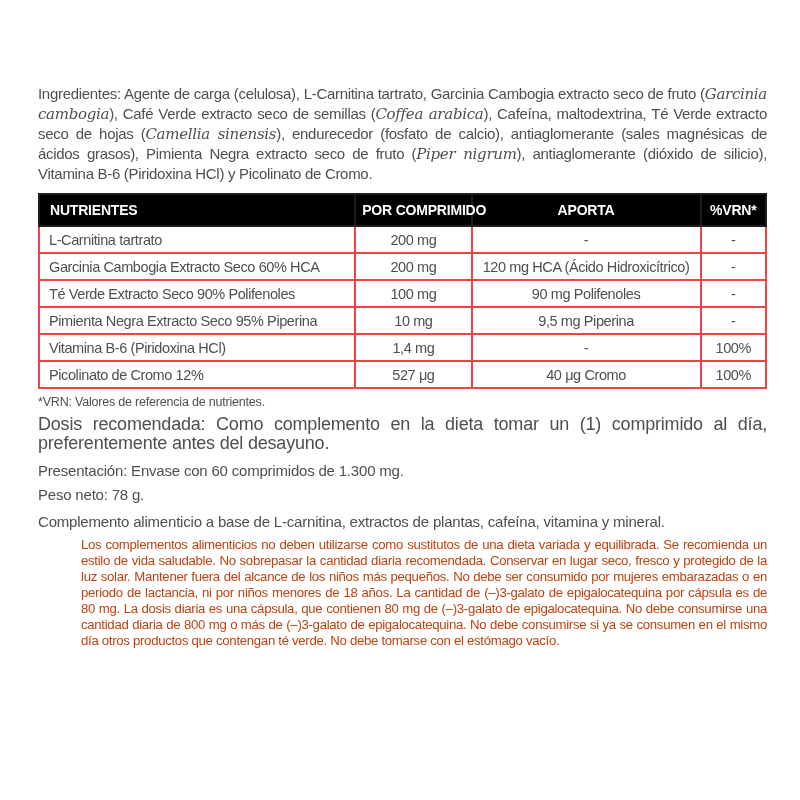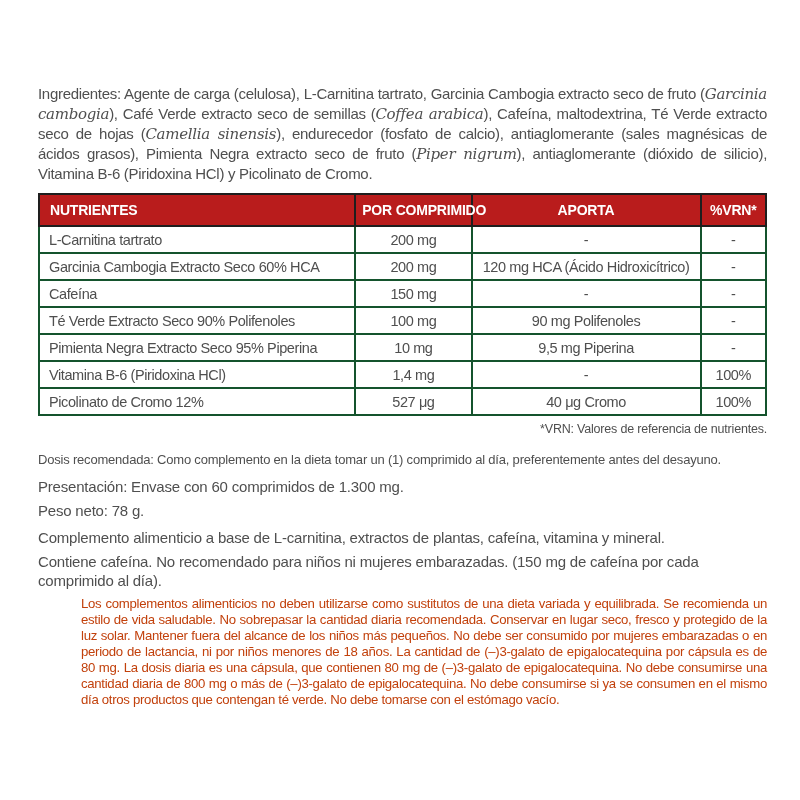--- a/index.html
+++ b/index.html
@@ -35,54 +35,53 @@
     width: 729px;
     border-collapse: collapse;
     table-layout: fixed;
     margin-top: 9px;
   }
   table.nutrients col.c1 { width: 43.5%; }
   table.nutrients col.c2 { width: 16%; }
   table.nutrients col.c3 { width: 31.5%; }
   table.nutrients col.c4 { width: 9%; }
   table.nutrients th {
-    background: #b91c1c;
+    background: #000000;
     color: #ffffff;
     font-size: 14px;
     font-weight: bold;
     letter-spacing: -0.2px;
     height: 30px;
     padding: 0 6px;
     border: 2px solid #1e1e1e;
     text-align: center;
     white-space: nowrap;
   }
   table.nutrients th.left { text-align: left; padding-left: 10px; }
   table.nutrients td {
-    border: 2px solid #14532d;
+    border: 2px solid #ef4444;
     font-size: 14.5px;
     letter-spacing: -0.4px;
     color: #4f4f4f;
     height: 25px;
     padding: 0 5px;
     text-align: center;
     white-space: nowrap;
     overflow: hidden;
   }
   table.nutrients td.left { text-align: left; padding-left: 9px; }
   .vrn-note {
     margin-top: 6px;
     font-size: 12.5px;
     line-height: 15px;
     letter-spacing: -0.2px;
-    text-align: right;
   }
   .body-par {
-    margin-top: 13px;
-    font-size: 13px;
+    margin-top: 5px;
+    font-size: 18px;
     line-height: 19px;
     letter-spacing: -0.2px;
     text-align: justify;
   }
   .body-line {
     margin-top: 5px;
     font-size: 15px;
     line-height: 19px;
     letter-spacing: -0.2px;
   }
@@ -126,26 +125,20 @@
           <td>-</td>
           <td>-</td>
         </tr>
         <tr>
           <td class="left">Garcinia Cambogia Extracto Seco 60% HCA</td>
           <td>200 mg</td>
           <td>120 mg HCA (Ácido Hidroxicítrico)</td>
           <td>-</td>
         </tr>
         <tr>
-          <td class="left">Cafeína</td>
-          <td>150 mg</td>
-          <td>-</td>
-          <td>-</td>
-        </tr>
-        <tr>
           <td class="left">Té Verde Extracto Seco 90% Polifenoles</td>
           <td>100 mg</td>
           <td>90 mg Polifenoles</td>
           <td>-</td>
         </tr>
         <tr>
           <td class="left">Pimienta Negra Extracto Seco 95% Piperina</td>
           <td>10 mg</td>
           <td>9,5 mg Piperina</td>
           <td>-</td>
@@ -168,17 +161,16 @@
   <p class="vrn-note">*VRN: Valores de referencia de nutrientes.</p>
 
   <p class="body-par">Dosis recomendada: Como complemento en la dieta tomar un (1) comprimido al día, preferentemente antes del desayuno.</p>
 
   <p class="body-line gap-top">Presentación: Envase con 60 comprimidos de 1.300 mg.</p>
 
   <p class="body-line">Peso neto: 78 g.</p>
 
   <p class="body-line gap-top">Complemento alimenticio a base de L-carnitina, extractos de plantas, cafeína, vitamina y mineral.</p>
 
-  <p class="body-line">Contiene cafeína. No recomendado para niños ni mujeres embarazadas. (150 mg de cafeína por cada comprimido al día).</p>
 
   <p class="fine-print">Los complementos alimenticios no deben utilizarse como sustitutos de una dieta variada y equilibrada. Se recomienda un estilo de vida saludable. No sobrepasar la cantidad diaria recomendada. Conservar en lugar seco, fresco y protegido de la luz solar. Mantener fuera del alcance de los niños más pequeños. No debe ser consumido por mujeres embarazadas o en periodo de lactancia, ni por niños menores de 18 años. La cantidad de (–)3-galato de epigalocatequina por cápsula es de 80 mg. La dosis diaria es una cápsula, que contienen 80 mg de (–)3-galato de epigalocatequina. No debe consumirse una cantidad diaria de 800 mg o más de (–)3-galato de epigalocatequina. No debe consumirse si ya se consumen en el mismo día otros productos que contengan té verde. No debe tomarse con el estómago vacío.</p>
 
 </div>
 
 </body></html>

